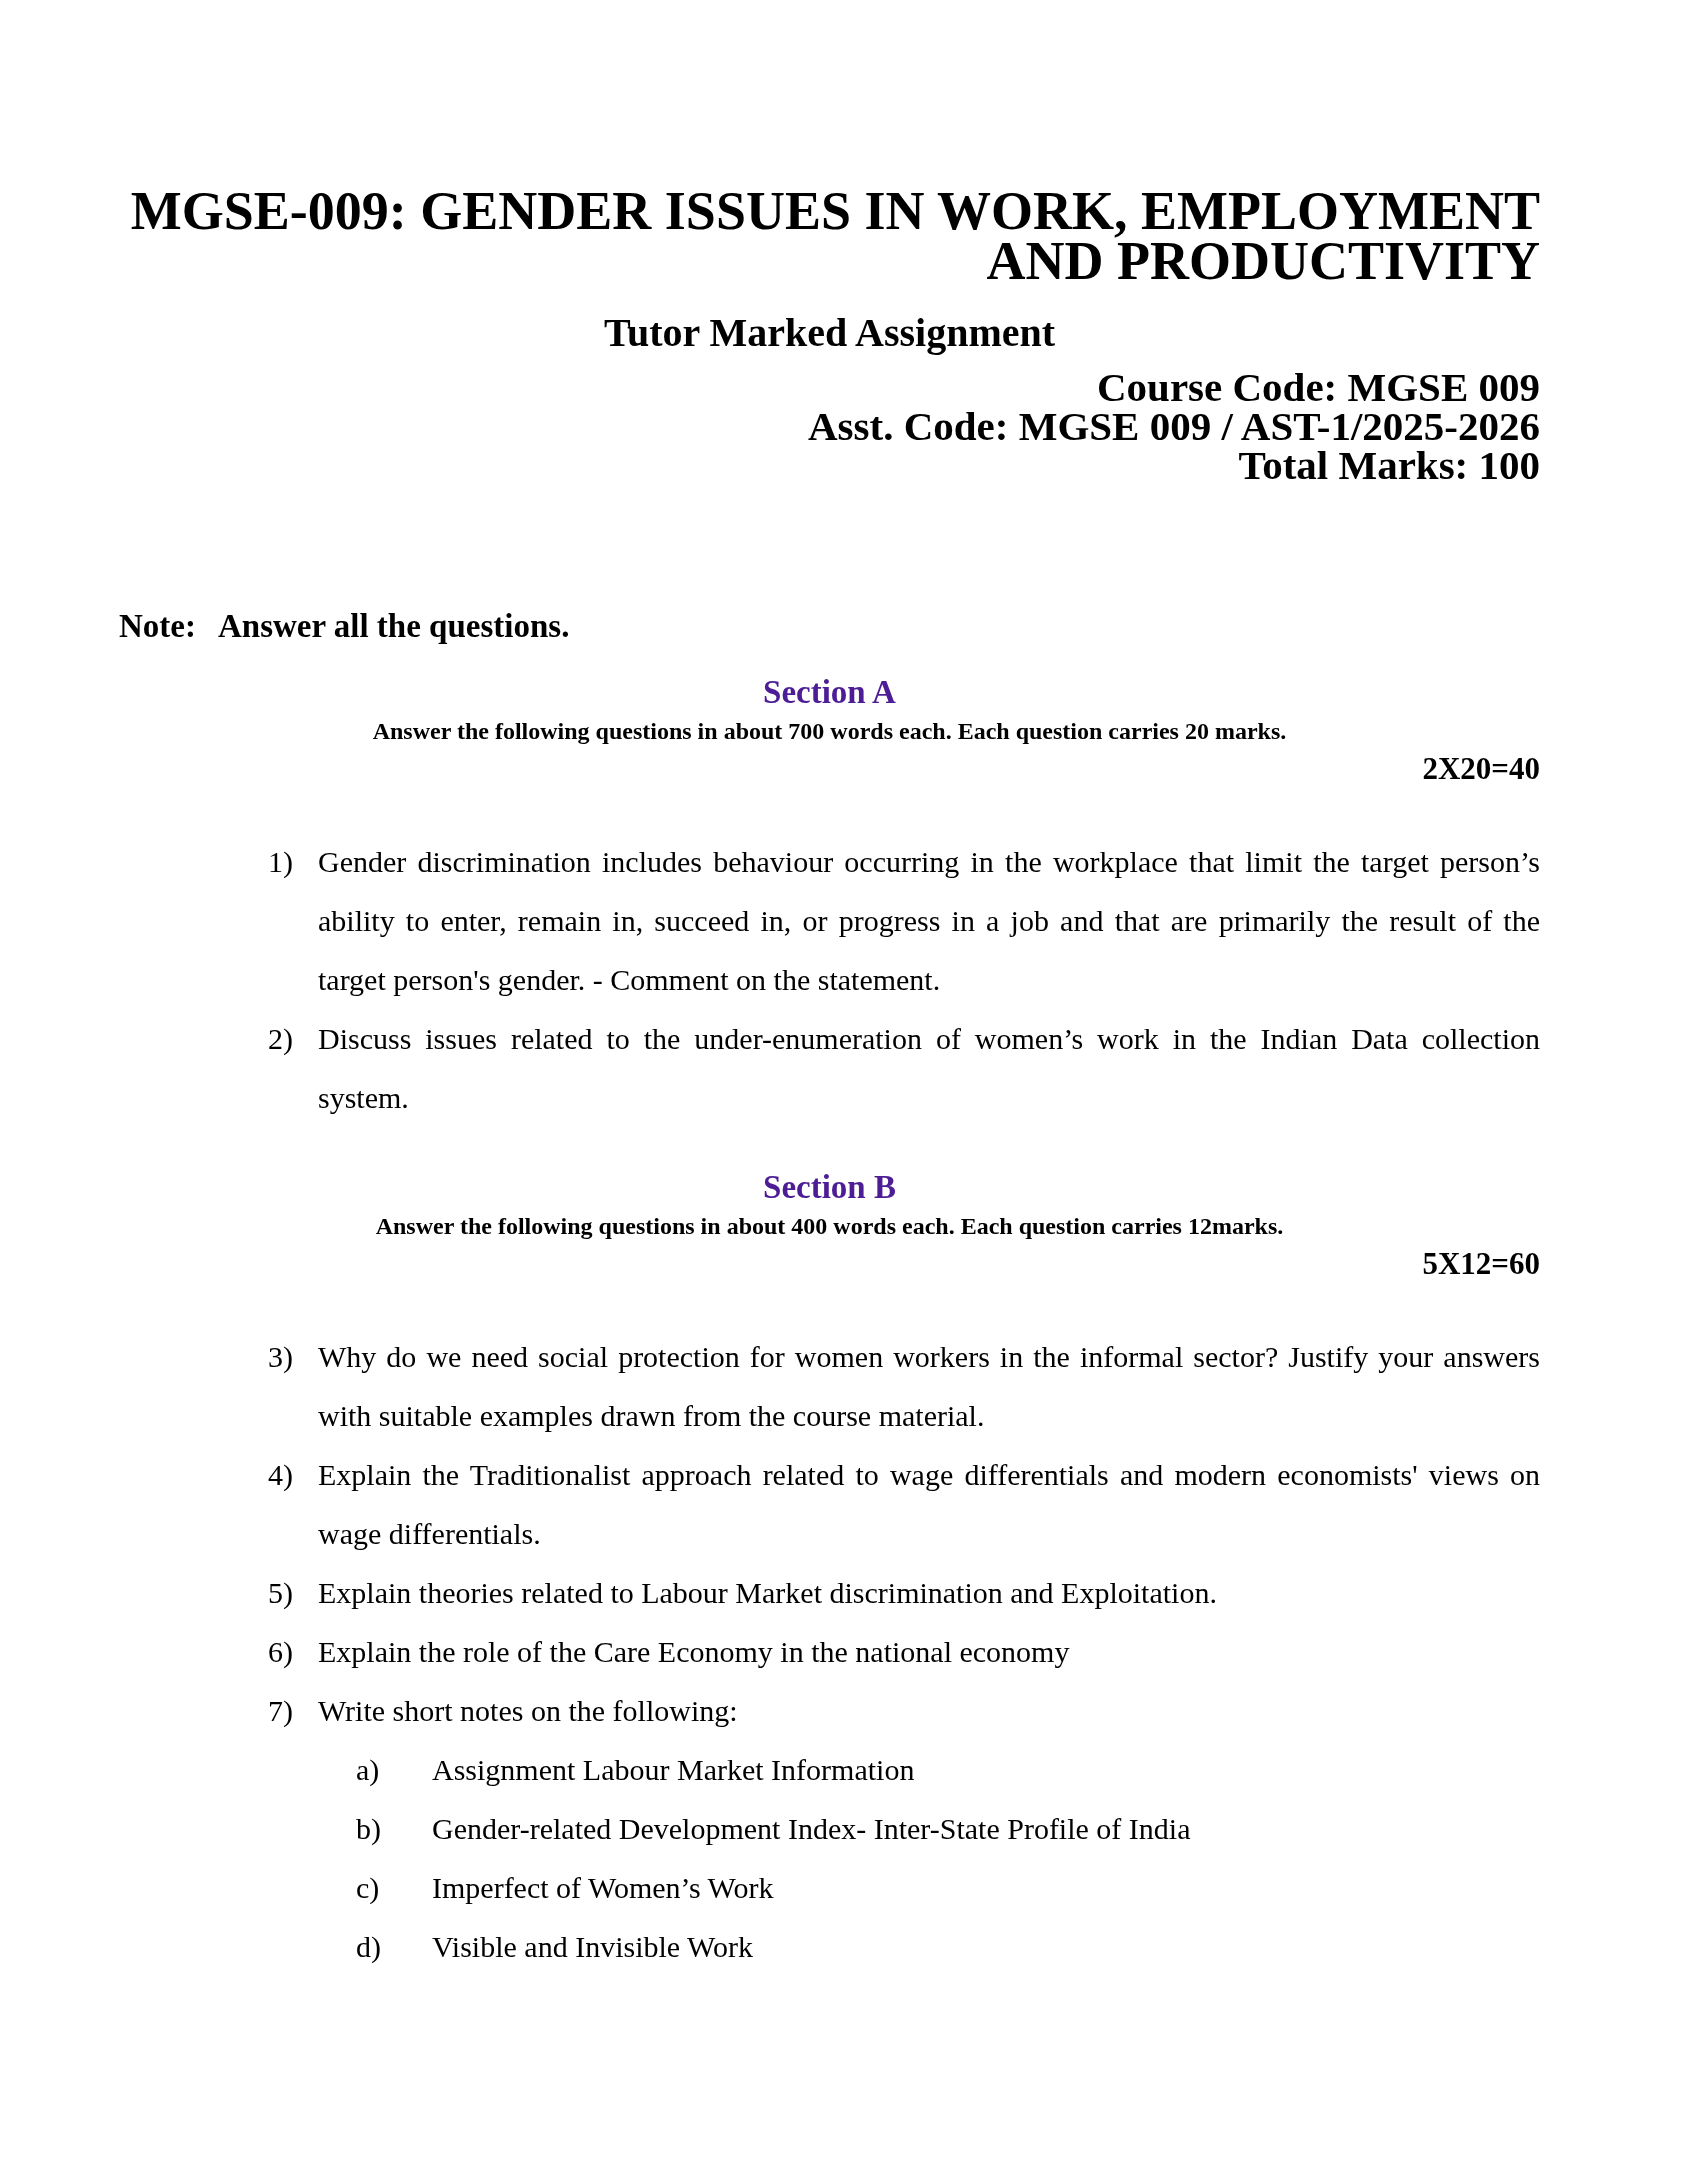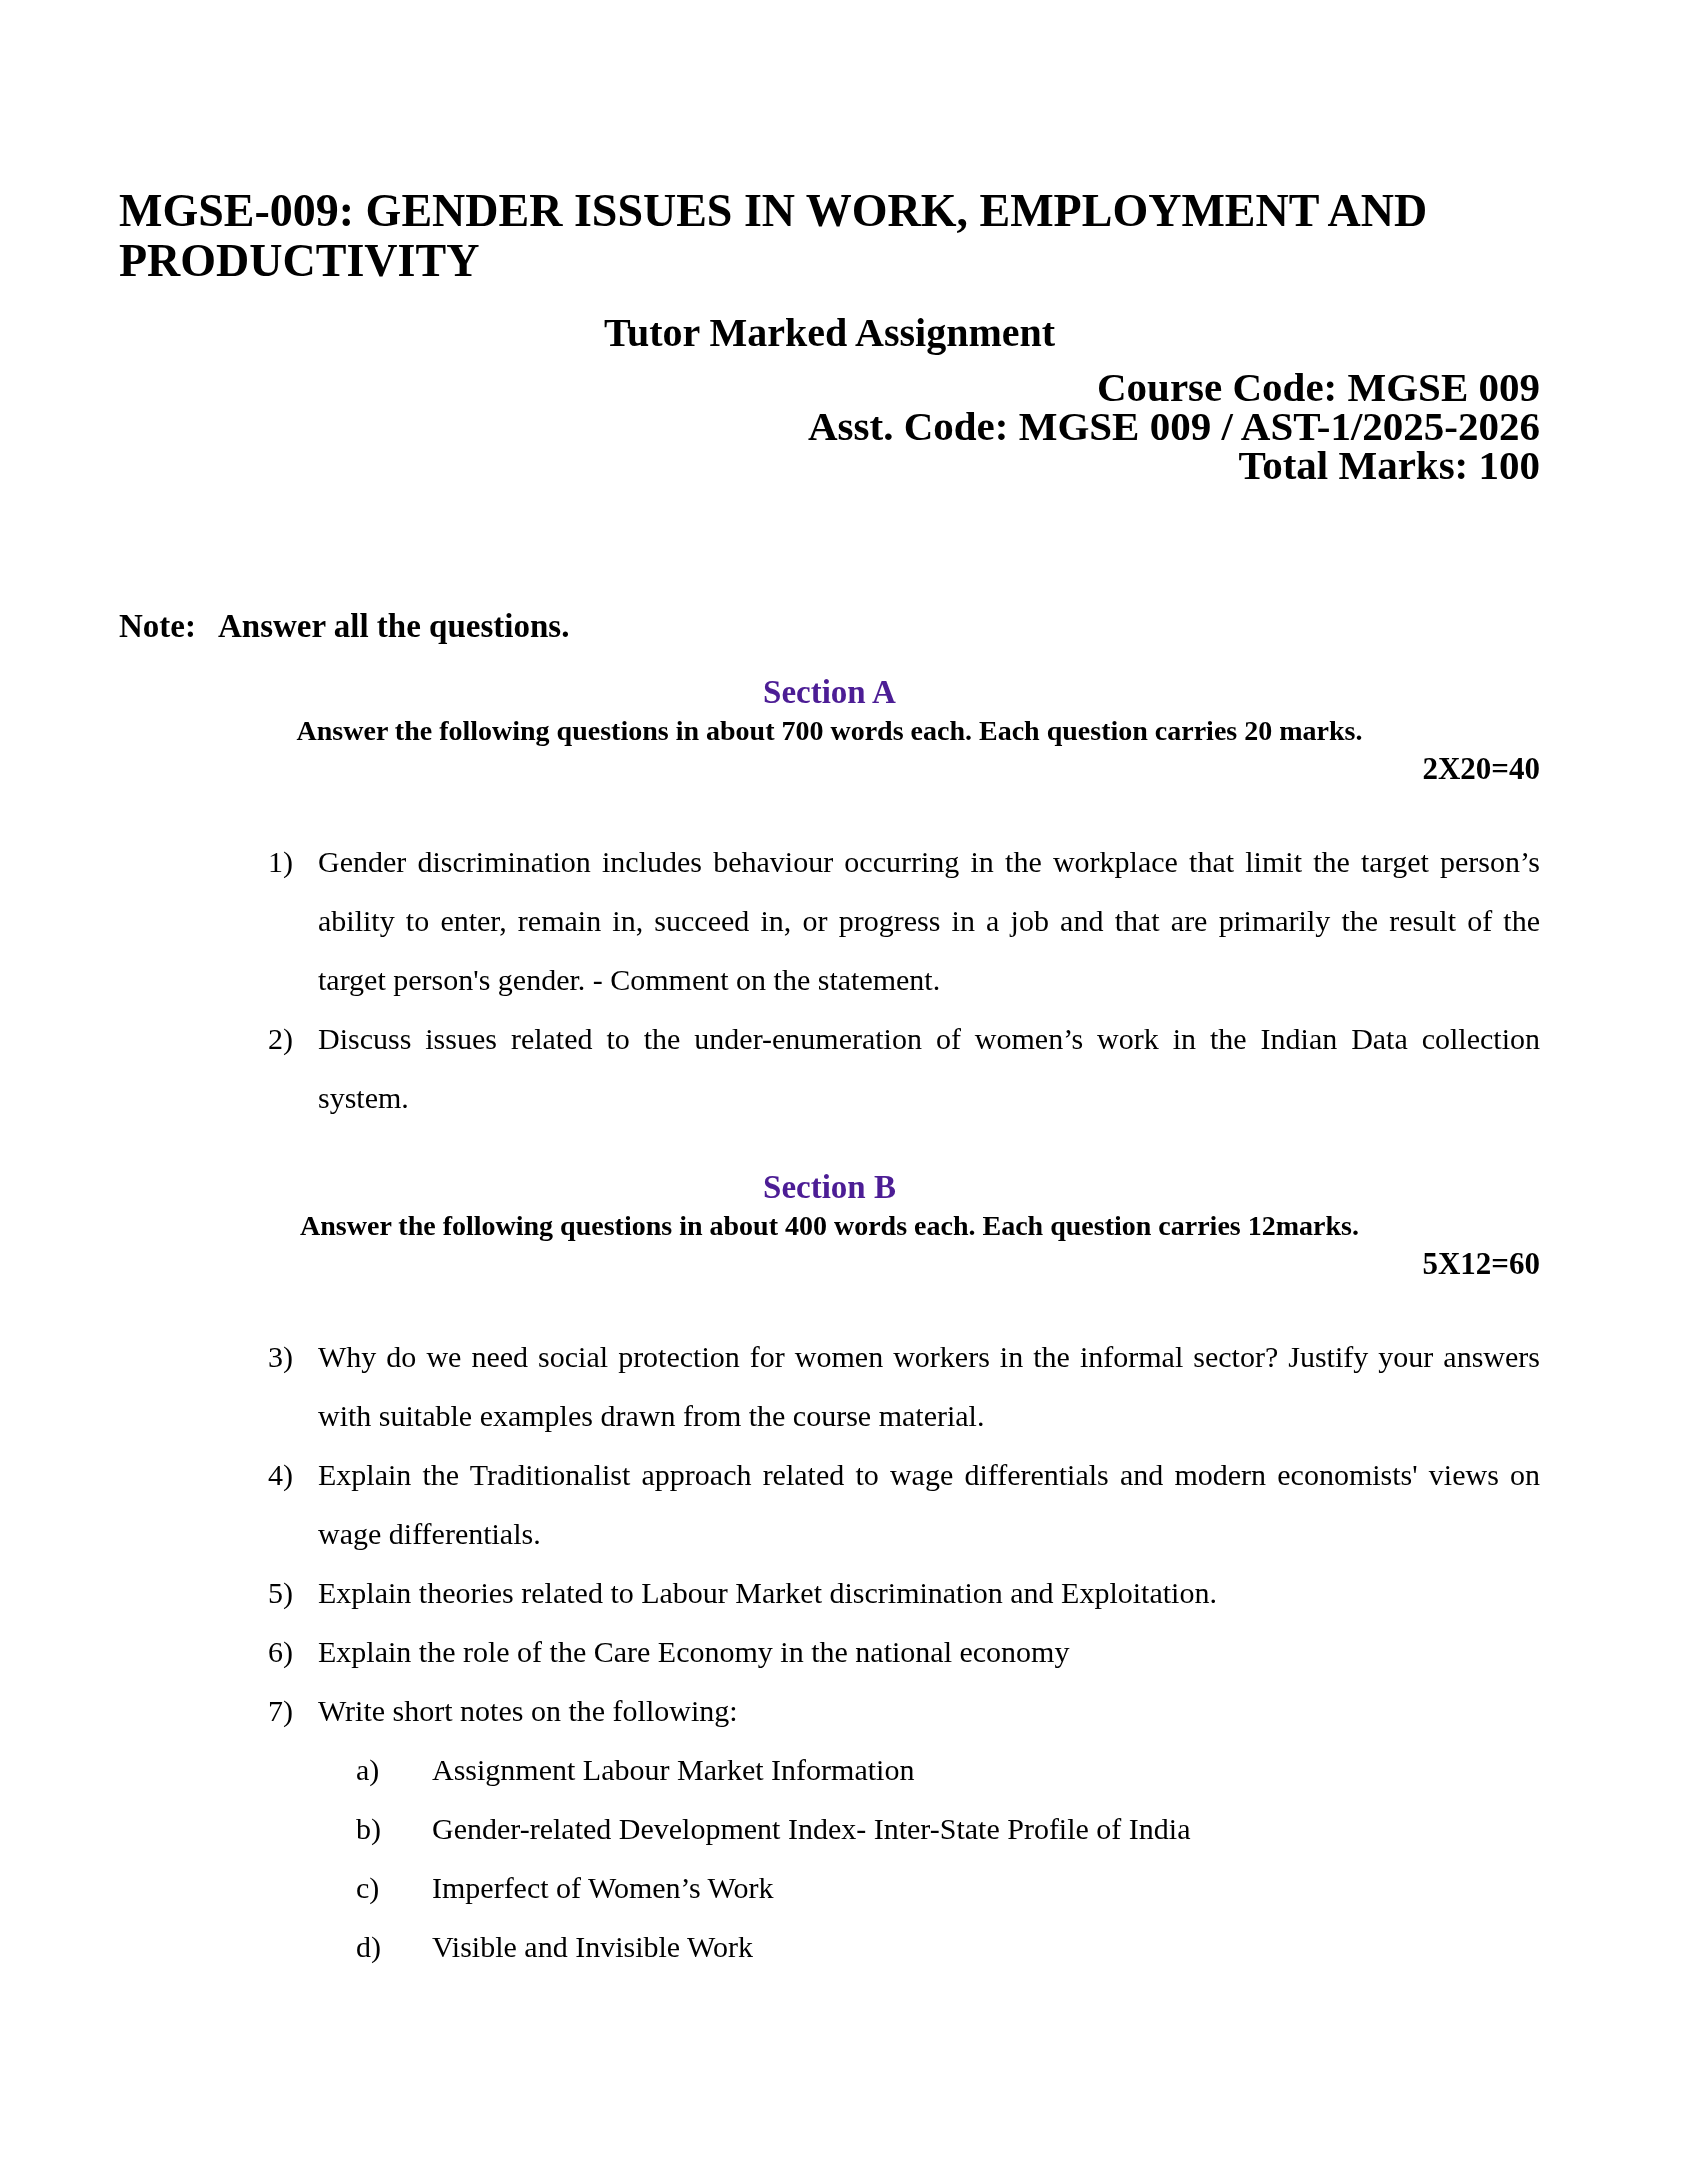--- a/index.html
+++ b/index.html
@@ -17,24 +17,24 @@
     overflow: hidden;
   }
   .content {
     position: absolute;
     top: 0;
     left: 119px;
     width: 1421px;
   }
   .doc-title {
     margin: 186px 0 0 0;
-    font-size: 46px;
+    font-size: 54px;
     line-height: 50px;
     font-weight: bold;
-    text-align: left;
+    text-align: right;
   }
   .doc-subtitle {
     margin: 24px 0 0 0;
     font-size: 40px;
     line-height: 46px;
     font-weight: bold;
     text-align: center;
   }
   .meta {
     margin-top: 12px;
@@ -54,21 +54,21 @@
     margin: 26px 0 0 0;
     font-size: 33px;
     line-height: 40px;
     font-weight: bold;
     color: #4c1d95;
     text-align: center;
   }
   .section-b .section-heading { margin-top: 40px; }
   .section-instruction {
     margin: 0;
-    font-size: 28px;
+    font-size: 24px;
     line-height: 38px;
     font-weight: bold;
     text-align: center;
   }
   .section-marks {
     margin: 0;
     font-size: 31px;
     line-height: 38px;
     font-weight: bold;
     text-align: right;

